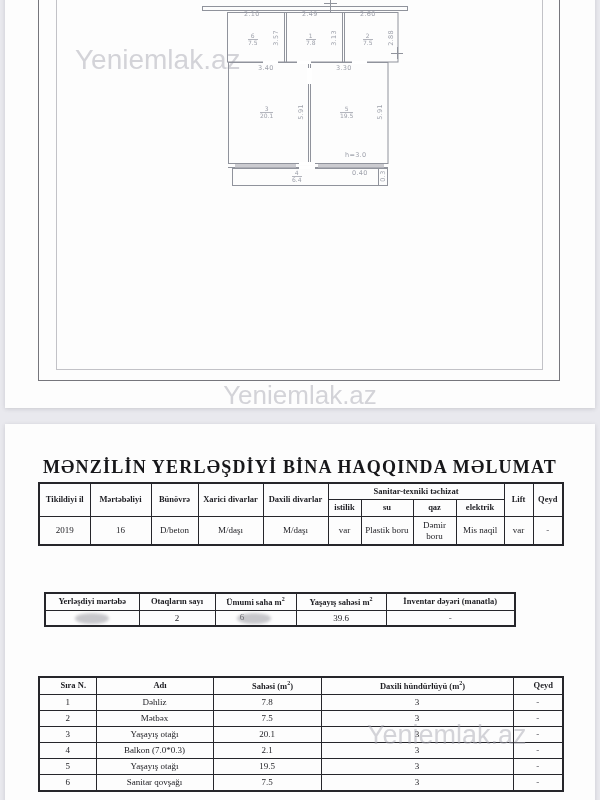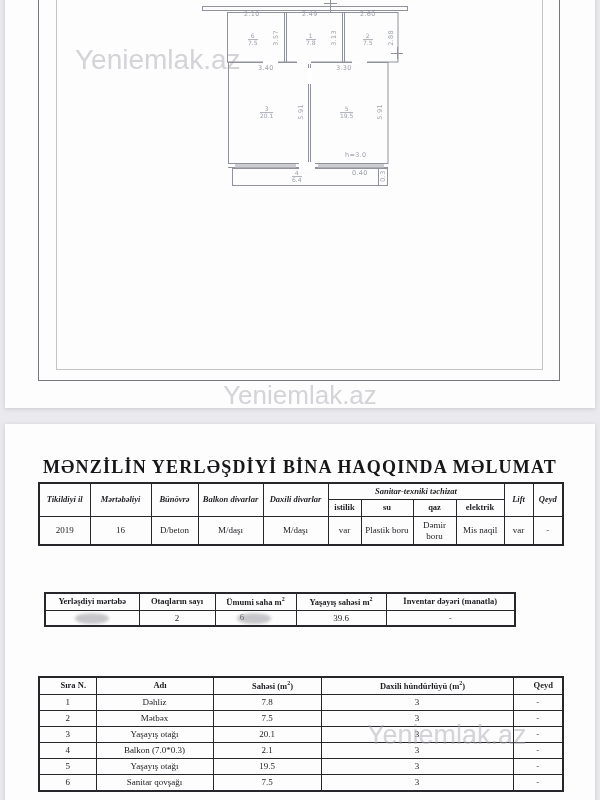--- a/index.html
+++ b/index.html
@@ -34,21 +34,21 @@
   .t3{top:234px;font-size:17px;letter-spacing:1.5px;}
 
   table.tbl{position:absolute;border-collapse:collapse;table-layout:fixed;color:#1d1d22;}
   table.tbl th,table.tbl td{border:1px solid #26262b;text-align:center;vertical-align:middle;padding:0 1px;overflow:hidden;}
   table.tbl{border:2px solid #26262b;}
   table.tbl th{font-size:8.5px;font-weight:bold;line-height:1.15;}
   table.tbl td{font-size:9px;line-height:1.15;}
   sup{font-size:6px;}
 
   .t-building{left:33px;top:58px;width:524px;}
-  .t-building tr.h1 th{height:15px;font-style:italic;}
+  .t-building tr.h1 th{height:15px;}
   .t-building tr.h2 th{height:16px;}
   .t-building tr.d td{height:27px;}
 
   .t-apartment{left:39px;top:168px;width:470px;}
   .t-apartment tr.h1 th{height:16px;}
   .t-apartment tr.d td{height:14px;}
 
   .t-rooms{left:33px;top:252px;width:524px;}
   .t-rooms tr.h1 th{height:16px;padding-left:12px;}
   .t-rooms tr.d td{height:15px;}
@@ -164,21 +164,21 @@
           <col style="width:43px">
           <col style="width:48px">
           <col style="width:29px">
           <col style="width:30px">
       </colgroup>
       <tbody>
           <tr class="h1">
         <th rowspan="2">Tikildiyi il</th>
         <th rowspan="2">Mərtəbəliyi</th>
         <th rowspan="2">Bünövrə</th>
-        <th rowspan="2">Balkon divarlar</th>
+        <th rowspan="2">Xarici divarlar</th>
         <th rowspan="2">Daxili divarlar</th>
         <th colspan="4">Sanitar-texniki təchizat</th>
         <th rowspan="2">Lift</th>
         <th rowspan="2">Qeyd</th>
       </tr>
       <tr class="h2">
         <th>istilik</th>
         <th>su</th>
         <th>qaz</th>
         <th>elektrik</th>

